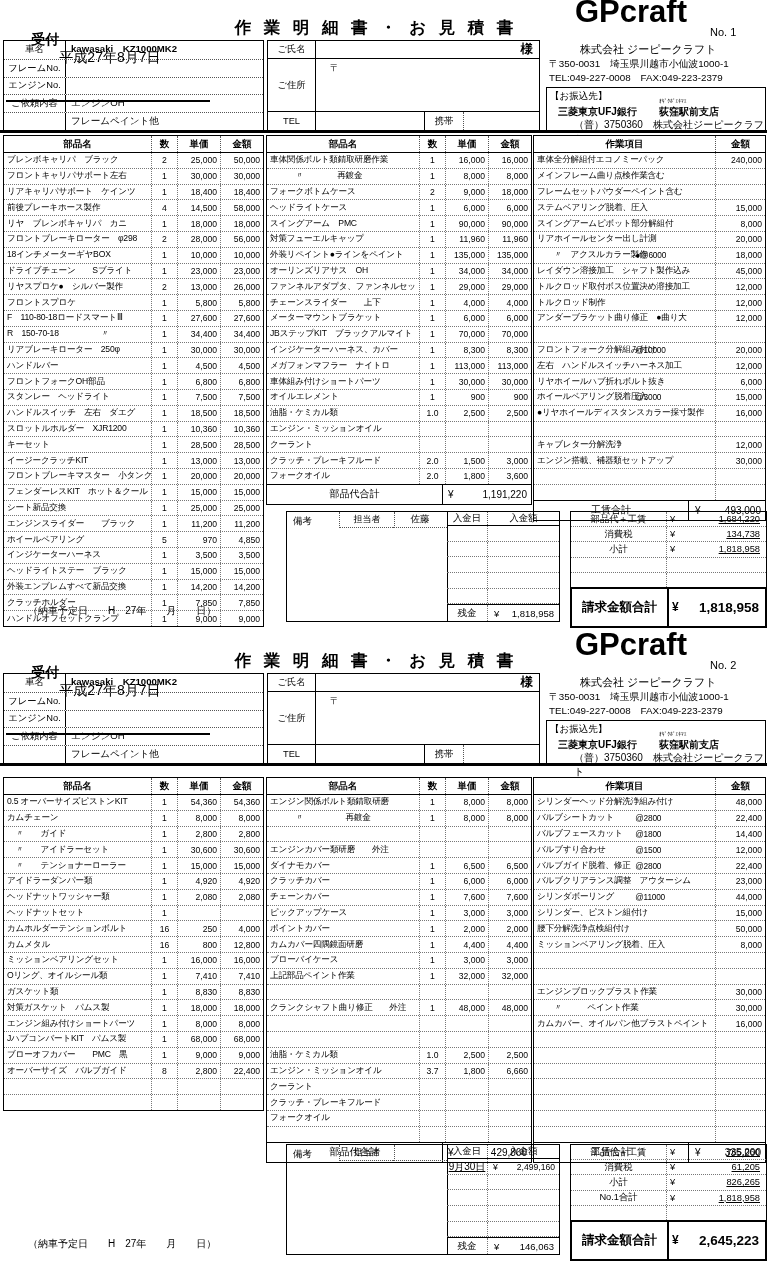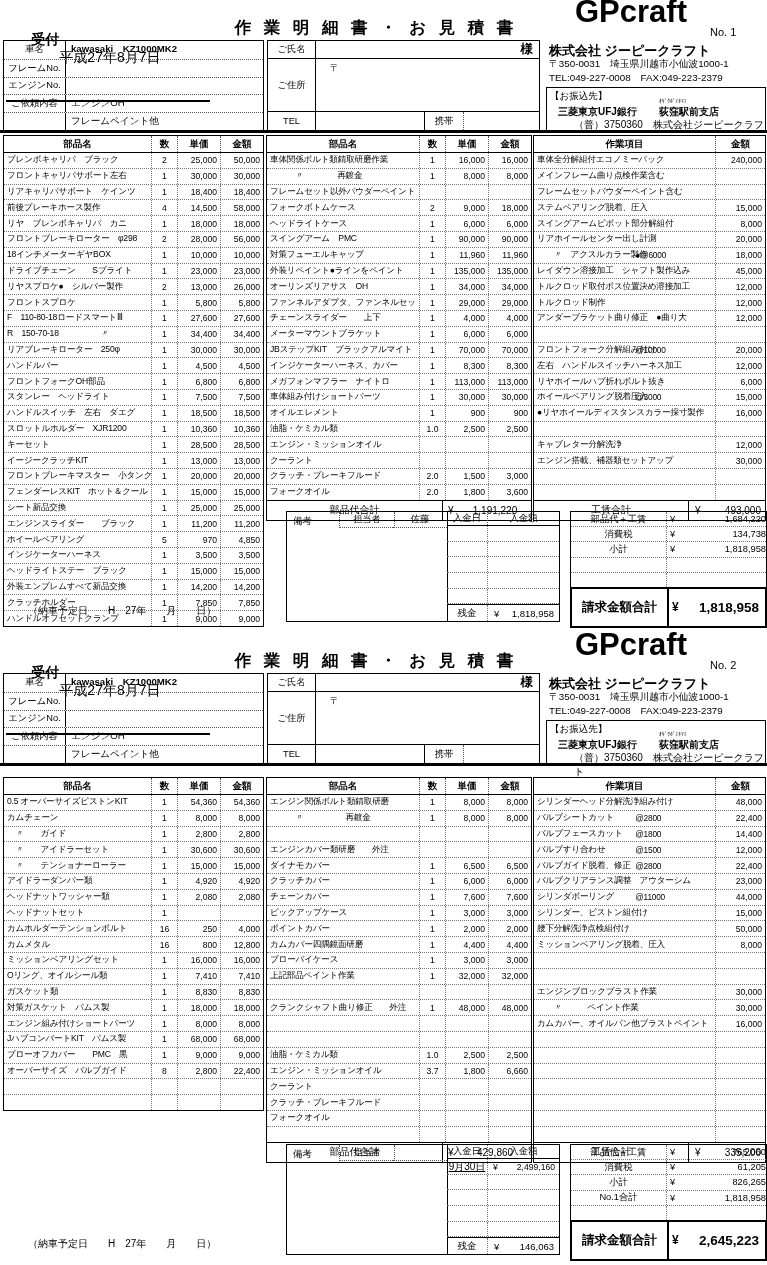--- a/index.html
+++ b/index.html
@@ -6,21 +6,21 @@
   #page{position:relative;width:767px;height:1265px;background:#fff;color:#000;
         font-family:"Liberation Sans","DejaVu Sans",sans-serif;}
   .form{position:absolute;left:0;width:767px;height:632px;}
   
   .reception{position:absolute;left:6px;top:15px;width:204px;border-bottom:2px solid #000;padding-bottom:17px;font-size:14px;white-space:pre;}
   .rlabel{font-weight:bold;margin-left:2px;}
   .rdate{margin-left:30px;}
   .title{position:absolute;left:208px;top:6px;width:336px;text-align:center;font-size:16.5px;font-weight:bold;letter-spacing:4px;white-space:nowrap;}
   .logo{position:absolute;left:556px;top:-6px;width:150px;text-align:center;font-size:31px;font-weight:bold;}
   .sheet-no{position:absolute;left:710px;top:26px;font-size:11px;}
-  .company-name{position:absolute;left:549px;top:42px;font-size:13px;font-weight:bold;}
+  .company-name{position:absolute;left:580px;top:42px;font-size:11px;font-weight:normal;}
   .company-address{position:absolute;left:549px;top:58px;font-size:9.8px;}
   .company-tel{position:absolute;left:549px;top:72px;font-size:9.8px;}
   .bank{position:absolute;left:546px;top:87px;width:218px;height:43px;border:1.5px solid #000;}
   .bank-title{position:absolute;left:3px;top:2px;font-size:9.5px;}
   .bank-furigana{position:absolute;left:112px;top:10px;font-size:5.5px;}
   .bank-name{position:absolute;left:11px;top:17px;font-size:10px;font-weight:bold;}
   .bank-branch{position:absolute;left:112px;top:17px;font-size:10px;font-weight:bold;}
   .bank-account{position:absolute;left:27px;top:30px;font-size:10px;}
   
   .vehicle{position:absolute;left:3px;top:40px;width:259px;height:89px;border:1.6px solid #000;display:grid;grid-template-rows:repeat(5,1fr);}
@@ -56,21 +56,21 @@
   .pname{padding-left:3px;letter-spacing:-0.2px;}
   .pqty{justify-content:center;border-left:1px dotted #777;}
   .punit,.pamt,.wamt{justify-content:flex-end;padding-right:3px;border-left:1px dotted #777;}
   .wname{position:relative;padding-left:3px;letter-spacing:-0.2px;}
   .work-note{position:absolute;left:56%;top:0;height:100%;display:flex;align-items:center;font-size:8.3px;}
   .work-label{white-space:pre;}
   .tfoot{display:grid;height:19px;border-top:1.3px solid #000;align-items:center;font-size:10px;}
   .parts-foot{grid-template-columns:176px 20px 1fr;}
   .pflabel{text-align:center;border-right:1.2px solid #000;height:100%;display:flex;align-items:center;justify-content:center;}
   .pfyen{padding-left:5px;}
-  .pfval{text-align:center;padding-right:4px;}
+  .pfval{text-align:right;padding-right:4px;}
   .work-foot{grid-template-columns:155px 1fr;}
   .wflabel{text-align:center;border-right:1.2px solid #000;height:100%;display:flex;align-items:center;justify-content:center;}
   .wfamt{display:flex;align-items:center;padding:0 4px 0 6px;}
   .wfval{margin-left:auto;}
   
   .delivery{position:absolute;left:28px;top:604px;font-size:10px;white-space:pre;}
   
   .memo{position:absolute;left:286px;top:511px;width:272px;height:109px;border:1.6px solid #000;}
   .memo-left{position:absolute;left:0;top:0;bottom:0;width:160px;border-right:1px solid #000;}
   .memo-label{position:absolute;left:6px;top:3px;font-size:9.5px;}
@@ -87,21 +87,21 @@
   .mamt .mval{margin-left:auto;}
   .memo-foot{height:19px;display:grid;grid-template-columns:40px 1fr;border-top:1px solid #000;font-size:9.5px;}
   .mflabel{display:flex;align-items:center;justify-content:center;}
   .mfamt{display:flex;align-items:center;border-left:1px dotted #777;padding:0 5px 0 6px;}
   .mfval{margin-left:auto;}
   
   .summary{position:absolute;left:570px;top:511px;width:195px;border:1.8px solid #000;}
   .trow.sumrow{height:14.2px;border-top:none;border-bottom:1px dotted #777;display:grid;grid-template-columns:95px 20px 1fr;}
   .slabel{justify-content:center;font-size:9.3px;}
   .syen{padding-left:3px;border-left:1px dotted #777;font-size:9.3px;}
-  .sval{justify-content:flex-end;padding-right:0;font-size:9.3px;}
+  .sval{justify-content:flex-end;padding-right:6px;font-size:9.3px;text-decoration:underline;}
   .summary-total{height:37px;border:2.4px solid #000;margin:-1px;display:grid;grid-template-columns:97px 22px 1fr;align-items:center;background:#fff;}
   .stlabel{text-align:center;font-size:12.5px;font-weight:bold;border-right:2px solid #000;height:100%;display:flex;align-items:center;justify-content:center;}
   .styen{font-size:12px;font-weight:bold;padding-left:3px;}
   .stval{font-size:13.5px;font-weight:bold;text-align:right;padding-right:6px;}
 </style>
 </head>
 <body>
 
 <div id="page">
     <section class="form" style="top: 0px;">
@@ -372,26 +372,20 @@
               <div class="cell punit">16,000</div>
               <div class="cell pamt">16,000</div>
             </div>
             <div class="trow parts">
               <div class="cell pname">　　　〃　　　　再鍍金</div>
               <div class="cell pqty">1</div>
               <div class="cell punit">8,000</div>
               <div class="cell pamt">8,000</div>
             </div>
             <div class="trow parts">
-              <div class="cell pname">フレームセット以外パウダーペイント</div>
-              <div class="cell pqty"></div>
-              <div class="cell punit"></div>
-              <div class="cell pamt"></div>
-            </div>
-            <div class="trow parts">
               <div class="cell pname">フォークボトムケース</div>
               <div class="cell pqty">2</div>
               <div class="cell punit">9,000</div>
               <div class="cell pamt">18,000</div>
             </div>
             <div class="trow parts">
               <div class="cell pname">ヘッドライトケース</div>
               <div class="cell pqty">1</div>
               <div class="cell punit">6,000</div>
               <div class="cell pamt">6,000</div>

